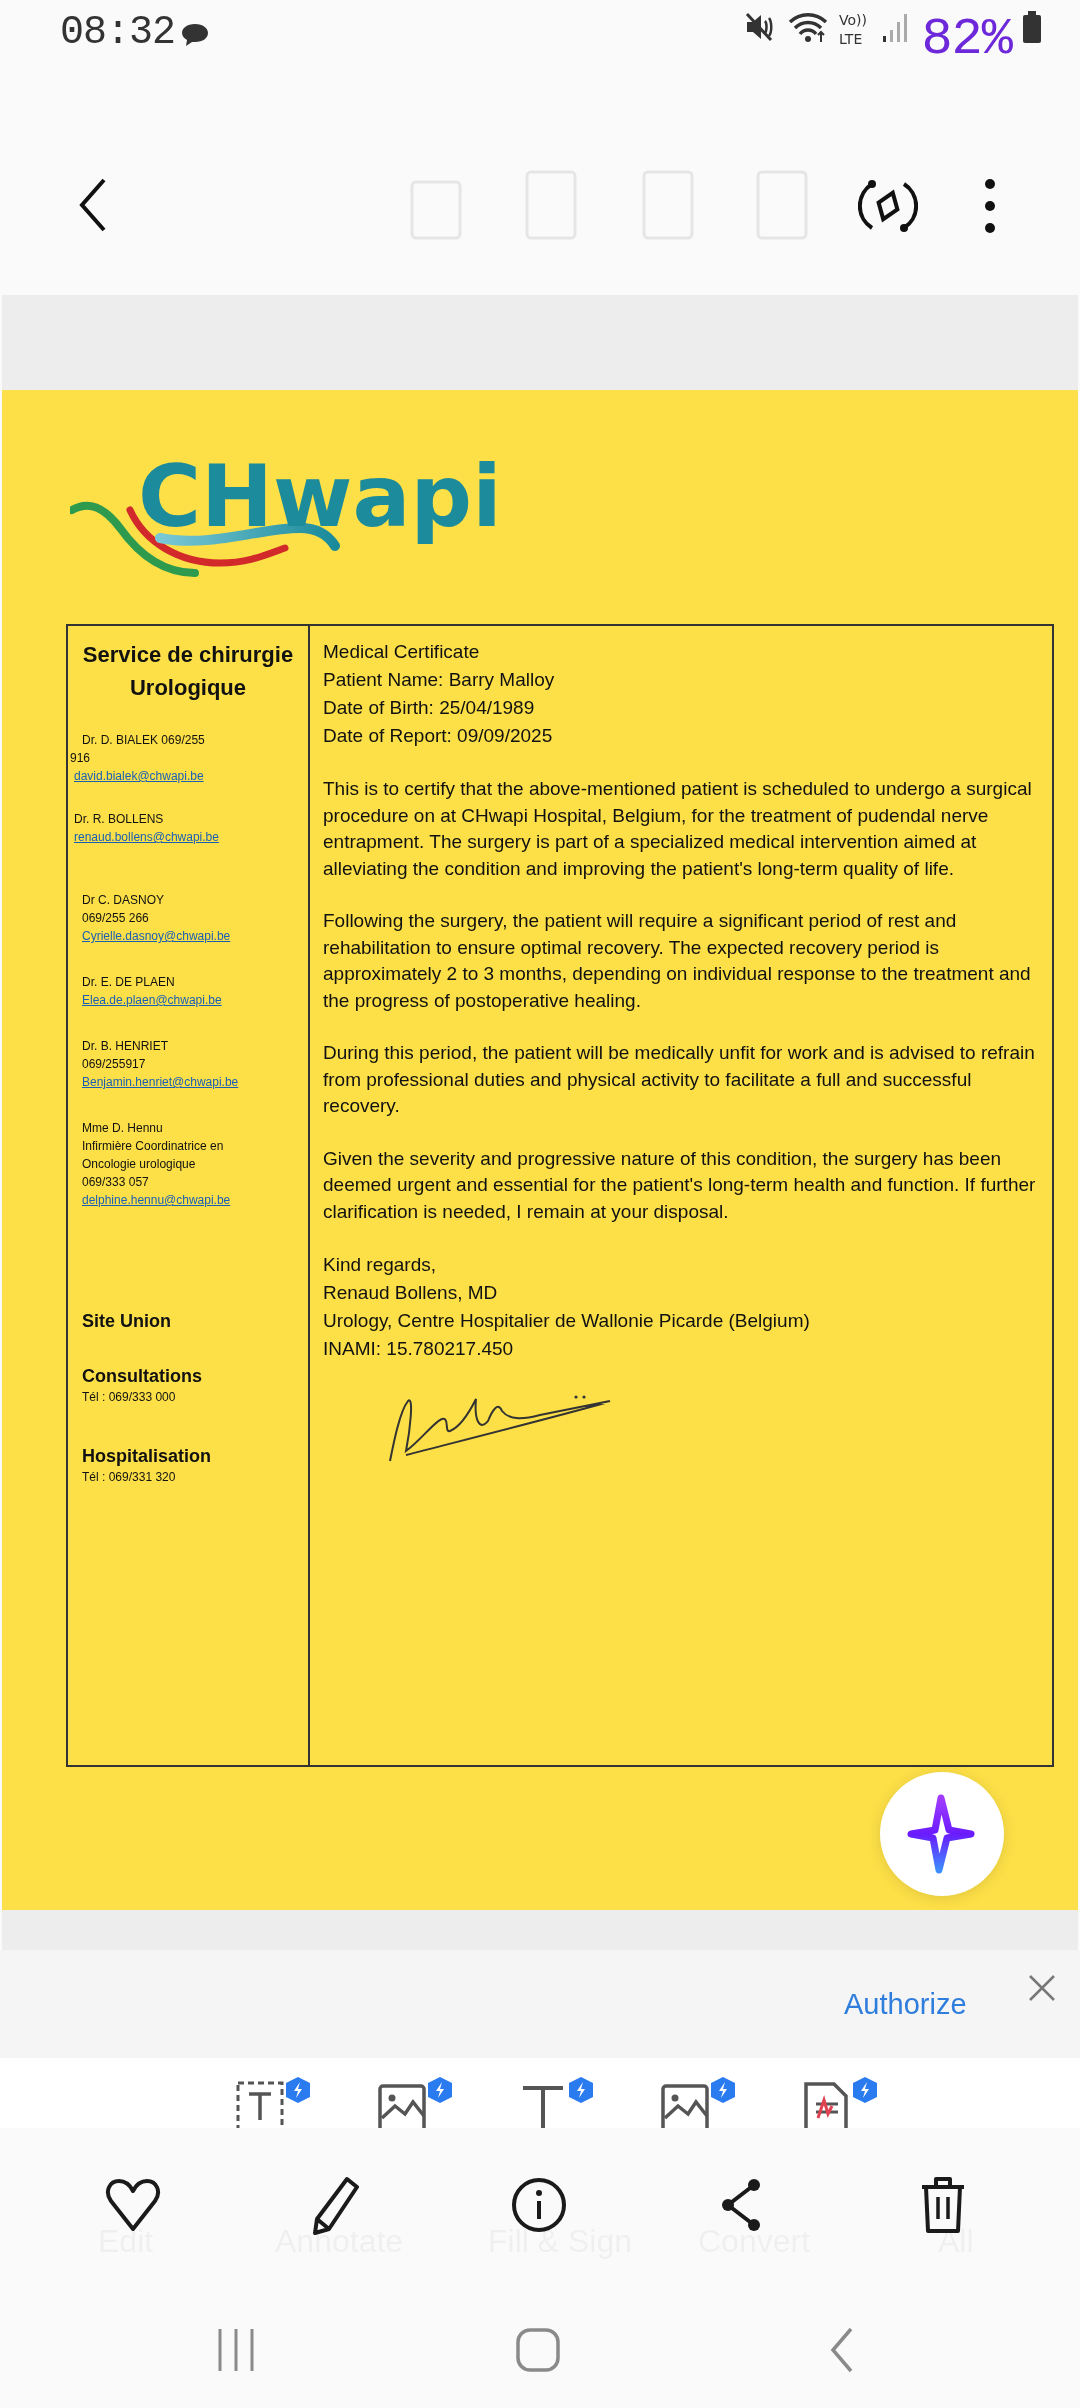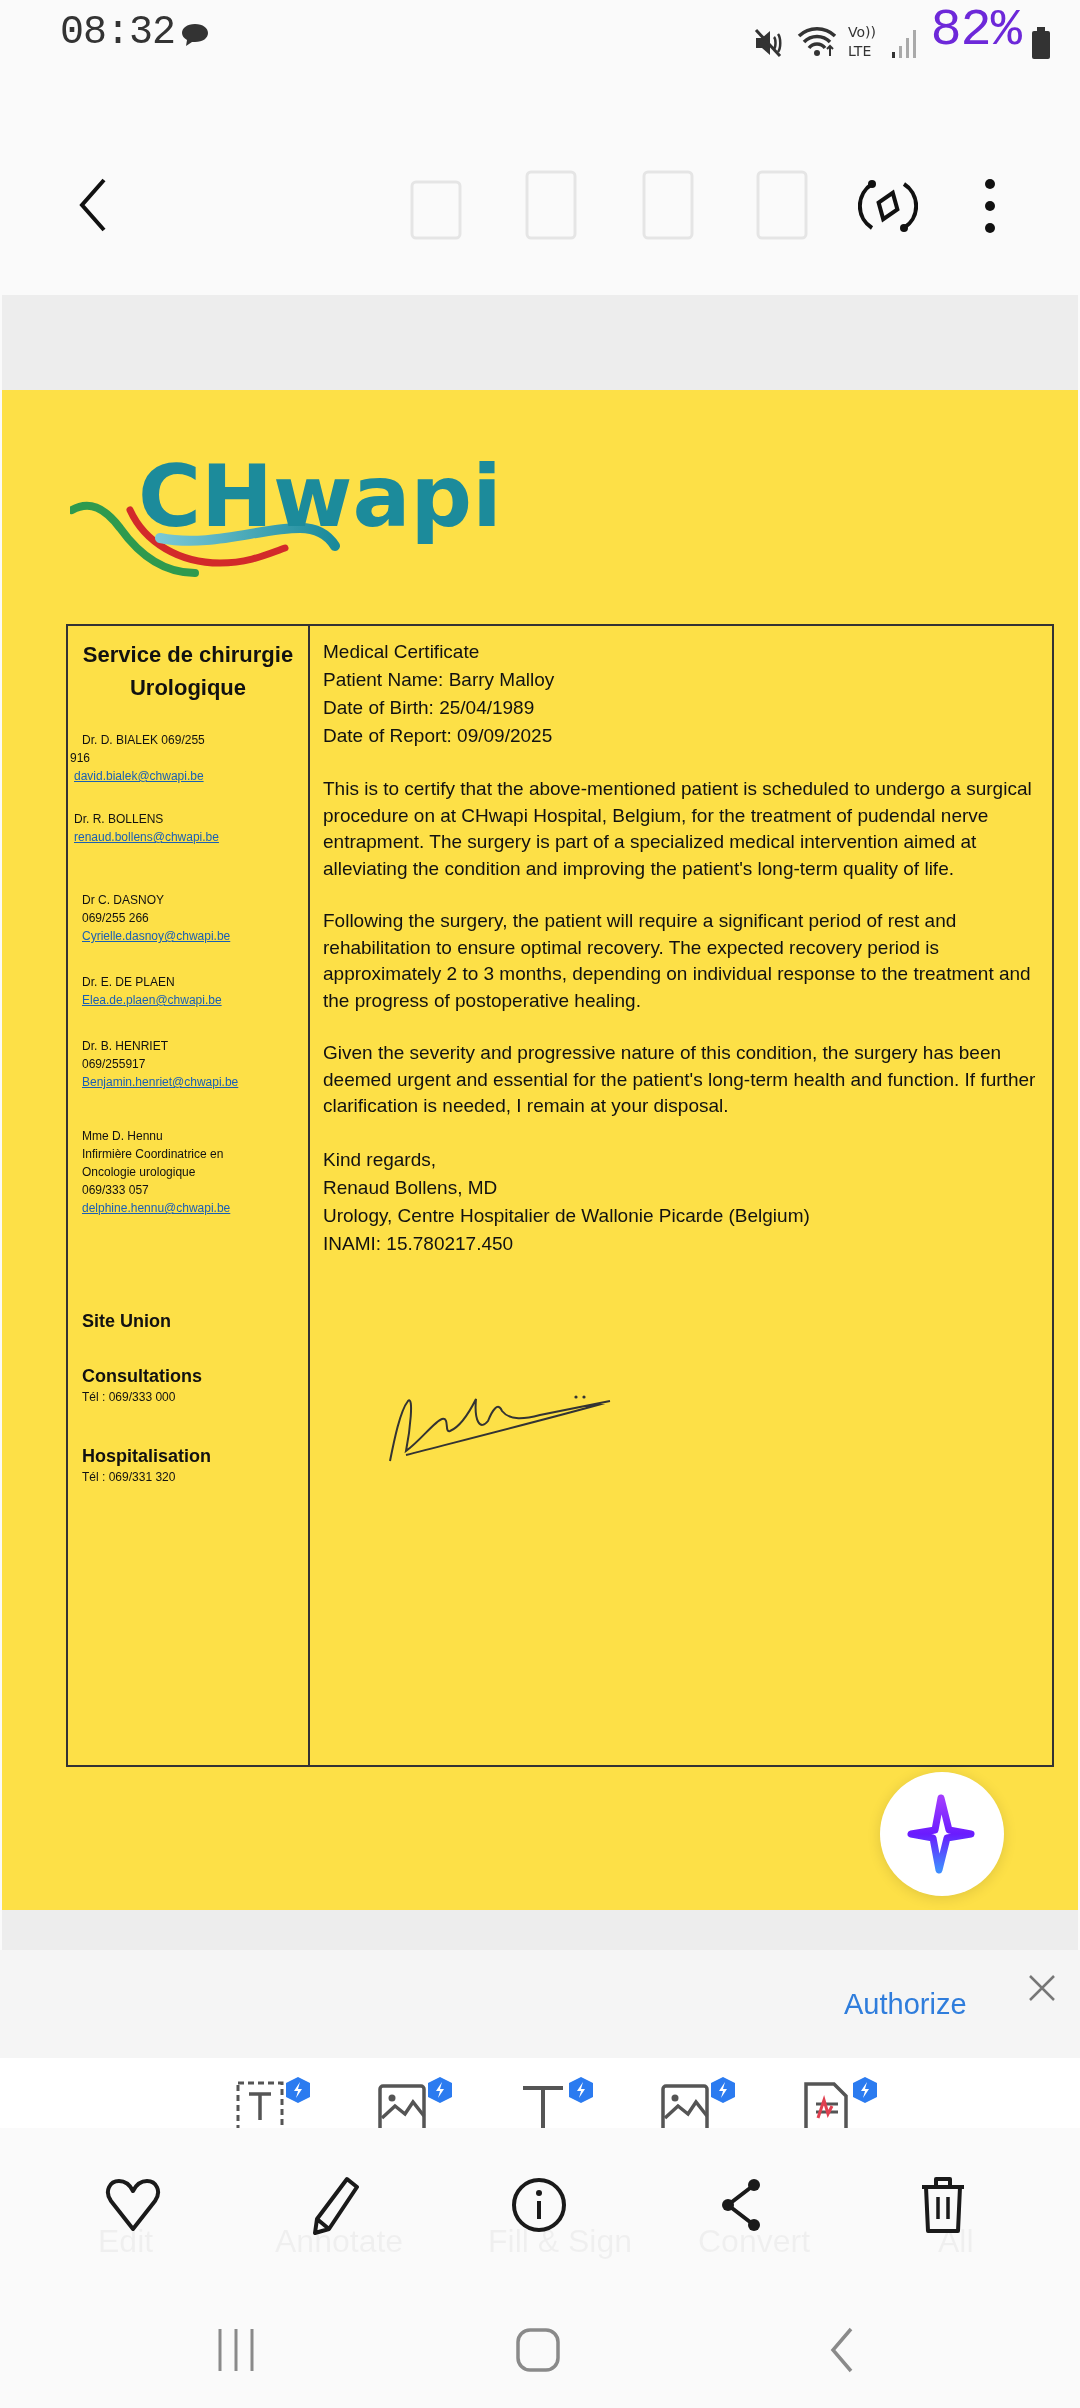--- a/index.html
+++ b/index.html
@@ -3,21 +3,21 @@
 <meta charset="utf-8">
 <style>
   * { box-sizing: border-box; margin: 0; padding: 0; }
   html, body { width: 1080px; height: 2408px; overflow: hidden; background: #fafafa; font-family: "Liberation Sans", sans-serif; }
   .screen { position: relative; width: 1080px; height: 2408px; background: #fafafa; }
 
   
   .status-bar { position: absolute; top: 0; left: 0; width: 1080px; height: 80px; }
   .status-time { position: absolute; left: 60px; top: 10px; font-size: 40px; color: #333; font-family: Liberation Mono, monospace; letter-spacing: -1px; }
   .status-chat { position: absolute; left: 180px; top: 22px; width: 30px; height: 26px; }
-  .status-right { position: absolute; right: 29px; top: 10px; height: 50px; display: flex; align-items: flex-end; gap: 10px; }
+  .status-right { position: absolute; right: 38px; top: 10px; height: 50px; display: flex; align-items: flex-start; gap: 10px; }
   .status-battery-pct { font-size: 52px; color: #6d28d9; font-family: Liberation Mono, monospace; letter-spacing: -1px; }
   .status-icon { display: inline-block; }
 
   
   .top-toolbar { position: absolute; top: 140px; left: 0; width: 1080px; height: 130px; }
   .back-btn { position: absolute; left: 70px; top: 30px; width: 50px; height: 70px; }
   .ghost { position: absolute; opacity: 0.08; }
   .autorotate-btn { position: absolute; left: 858px; top: 36px; width: 60px; height: 60px; }
   .more-btn { position: absolute; left: 975px; top: 36px; width: 30px; height: 60px; }
 
@@ -170,21 +170,21 @@
           <div>Dr. E. DE PLAEN</div>
           <div class="email">Elea.de.plaen@chwapi.be</div>
         </div>
 
         <div class="contact" style="top:411px;">
           <div>Dr. B. HENRIET</div>
           <div>069/255917</div>
           <div class="email">Benjamin.henriet@chwapi.be</div>
         </div>
 
-        <div class="contact" style="top:493px;margin-top:8px;">
+        <div class="contact" style="top:493px;">
           <div>Mme D. Hennu</div>
           <div>Infirmière Coordinatrice en</div>
           <div>Oncologie urologique</div>
           <div>069/333 057</div>
           <div class="email">delphine.hennu@chwapi.be</div>
         </div>
 
         <div class="section-head" style="top:685px;">Site Union</div>
         <div class="section-head" style="top:740px;">Consultations</div>
         <div class="section-sub" style="top:764px;">Tél : 069/333 000</div>
@@ -192,20 +192,21 @@
         <div class="section-sub" style="top:844px;">Tél : 069/331 320</div>
       </div>
 
       <div class="col-right">
         <div class="cert-line">Medical Certificate</div>
         <div class="cert-line">Patient Name: Barry Malloy</div>
         <div class="cert-line">Date of Birth: 25/04/1989</div>
         <div class="cert-line">Date of Report: 09/09/2025</div>
         <div class="cert-para">This is to certify that the above-mentioned patient is scheduled to undergo a surgical procedure on at CHwapi Hospital, Belgium, for the treatment of pudendal nerve entrapment. The surgery is part of a specialized medical intervention aimed at alleviating the condition and improving the patient's long-term quality of life.</div>
         <div class="cert-para">Following the surgery, the patient will require a significant period of rest and rehabilitation to ensure optimal recovery. The expected recovery period is approximately 2 to 3 months, depending on individual response to the treatment and the progress of postoperative healing.</div>
+        <div class="cert-para">During this period, the patient will be medically unfit for work and is advised to refrain from professional duties and physical activity to facilitate a full and successful recovery.</div>
         <div class="cert-para">Given the severity and progressive nature of this condition, the surgery has been deemed urgent and essential for the patient's long-term health and function. If further clarification is needed, I remain at your disposal.</div>
         <div class="cert-line" style="margin-top:26px;">Kind regards,</div>
         <div class="cert-line">Renaud Bollens, MD</div>
         <div class="cert-line">Urology, Centre Hospitalier de Wallonie Picarde (Belgium)</div>
         <div class="cert-line">INAMI: 15.780217.450</div>
 
         <svg class="signature" viewBox="0 0 240 100">
           <path d="M10 90 C14 70 20 40 28 30 C34 24 30 60 26 80 C40 70 55 50 62 48 C70 46 64 62 70 60 C80 56 90 40 96 28 C94 50 100 60 108 50 C112 40 118 30 122 40 C130 50 145 48 160 44 C180 40 200 36 230 30 M26 84 C80 70 160 50 225 32" fill="none" stroke="#333" stroke-width="2"></path>
           <circle cx="196" cy="26" r="1.6" fill="#333"></circle>
             <circle cx="204" cy="26" r="1.6" fill="#333"></circle>

